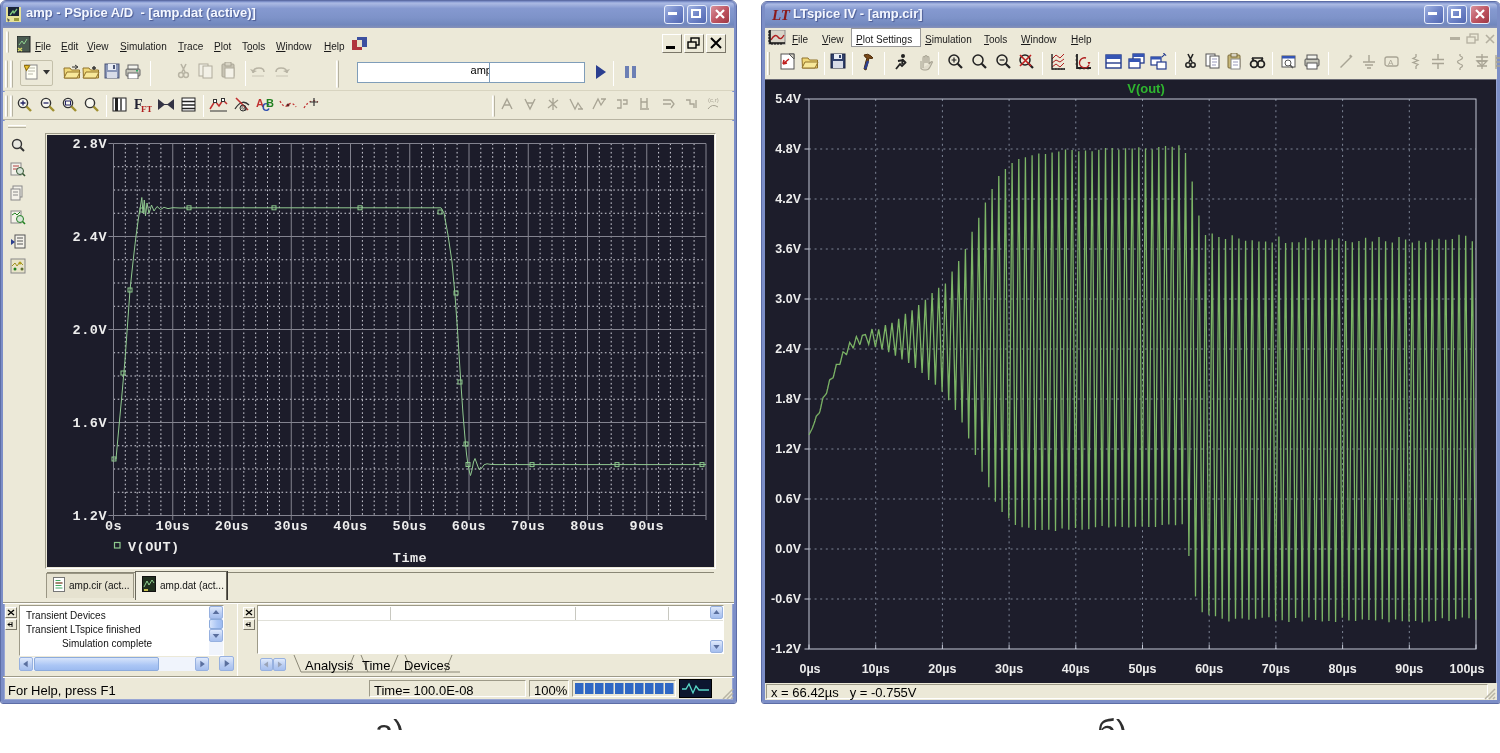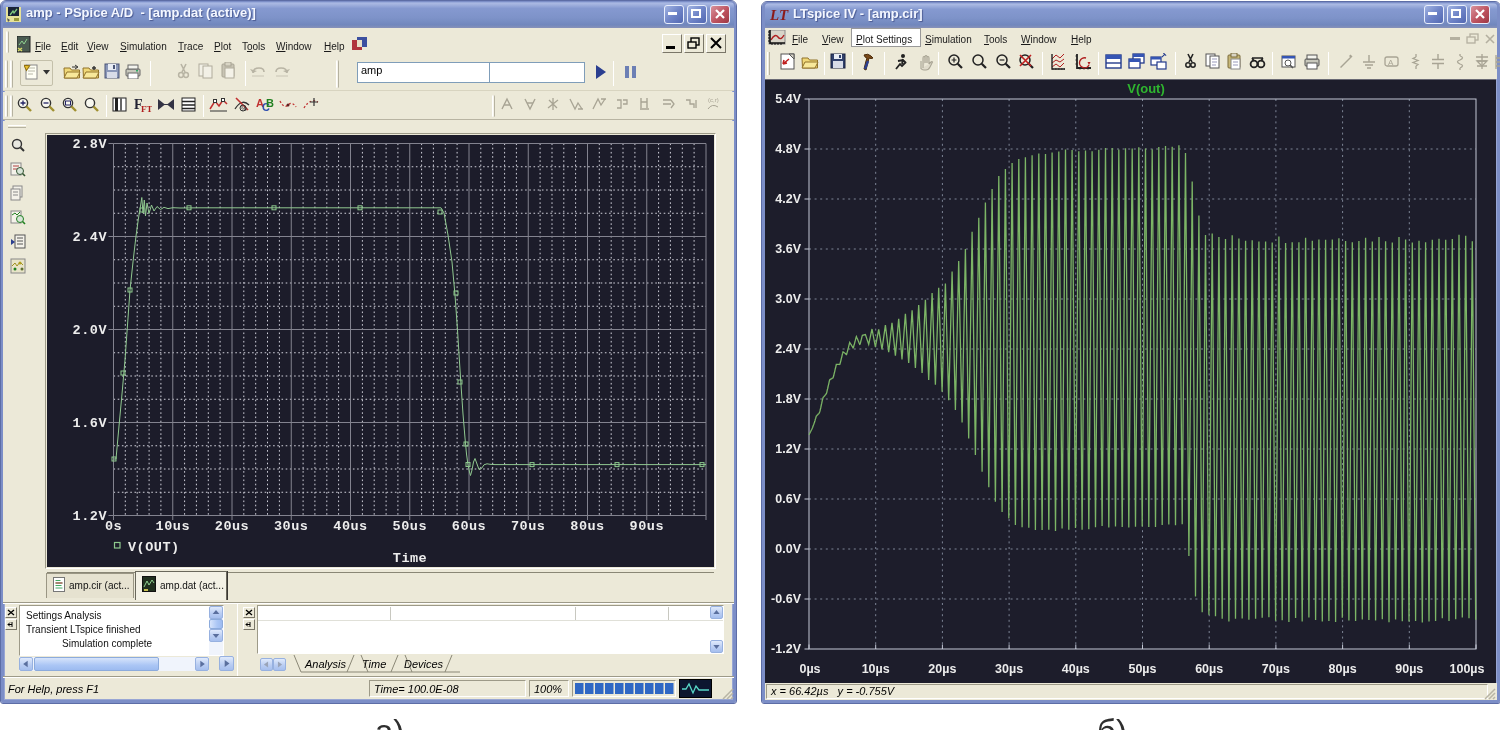--- a/index.html
+++ b/index.html
@@ -1,31 +1,31 @@
 <!DOCTYPE html>
 <html><head><meta charset="utf-8"><style>
 html,body{margin:0;padding:0;background:#fff;}
 *{box-sizing:border-box;}
 body{font-family:"Liberation Sans",sans-serif;-webkit-font-smoothing:antialiased;}
-#page{position:relative;width:1500px;height:730px;background:#fff;overflow:hidden;}
+#page{position:relative;width:1500px;height:730px;background:#fff;overflow:hidden;text-align:right;}
 .abs{position:absolute;}
 .win{position:absolute;background:#ece9d8;border:3px solid #7c8ec7;outline:1px solid #5d6da6;border-radius:5px 5px 2px 2px;box-shadow:0 0 0 1px #98a6d4 inset;}
 .ttext{position:absolute;top:5px;font-size:13px;font-weight:bold;color:#f4f7ff;text-shadow:1px 1px 1px #4a5a92;white-space:pre;}
 .cbtn{position:absolute;width:20px;height:19px;border-radius:3px;border:1px solid #e8eefc;}
 .cmin,.cmax{background:linear-gradient(135deg,#a2b4e2 0%,#7085c8 50%,#5268b2 100%);}
 .cclose{background:linear-gradient(135deg,#d9939c 0%,#bd525f 55%,#9e3844 100%);}
 .cg{position:absolute;color:#fff;font-weight:bold;}
 .menu{position:absolute;background:#ece9d8;}
 .mi{position:absolute;top:0;font-size:10px;color:#1a1a1a;white-space:pre;}
 u{text-decoration:underline;}
 .tf{position:absolute;background:#fff;border:1px solid #7f9db9;font-size:11px;color:#000;padding:1px 3px;}
 .sep{position:absolute;width:1px;background:#c8c4ae;border-right:1px solid #fff;}
 .grip{position:absolute;width:3px;background:#f6f4ec;border-left:1px solid #fff;border-right:1px solid #b6b2a0;border-radius:2px;}
 .mdib{position:absolute;width:20px;height:19px;background:#ece9d8;border:1px solid #fff;border-right-color:#7a7668;border-bottom-color:#7a7668;color:#000;}
-.sb{font-size:11px;color:#000;font-style:italic;}
+.sb{font-size:13px;color:#000;}
 .s10{font-size:10px;color:#111;}
 .sunk{border:1px solid #9d9a88;border-bottom-color:#fff;border-right-color:#fff;}
 .lbl{position:absolute;font-size:33px;color:#2e2e2e;}
 .scb{position:absolute;background:linear-gradient(#e0eafc,#b8ccf2 60%,#a6bfee);border:1px solid #97b1e0;border-radius:2px;}
 .thv{position:absolute;background:linear-gradient(90deg,#d7e4fb,#abc6f5 60%,#9dbbf0);border:1px solid #8cabdc;border-radius:2px;}
 .thh{position:absolute;background:linear-gradient(#d7e4fb,#abc6f5 60%,#9dbbf0);border:1px solid #8cabdc;border-radius:2px;}
 </style></head><body>
 <div id="page">
 
 <div class="win" style="left:1px;top:1px;width:735px;height:702px;"></div>
@@ -431,21 +431,21 @@
 <div class="abs" style="left:3px;top:603px;width:731px;height:1px;background:#fff;"></div>
 <div class="mdib" style="left:5px;top:607px;width:12px;height:11px;"></div>
 <svg style="position:absolute;left:7px;top:609px" width="8" height="7" viewBox="0 0 8 7">
       <path d="M1 1 L7 6 M7 1 L1 6" stroke="#000" stroke-width="1.3"></path>
     </svg>
 <div class="mdib" style="left:5px;top:619px;width:12px;height:11px;"></div>
 <svg style="position:absolute;left:7px;top:621px" width="8" height="7" viewBox="0 0 8 7">
       <path d="M5 1 v5 M5 3.5 L1 3.5 M3 1.5 L1 3.5 L3 5.5" stroke="#000" fill="none"></path>
     </svg>
 <div class="abs sunk" style="left:19px;top:605px;width:205px;height:51px;background:#fff;"></div>
-<div class="abs s10" style="position:absolute;left:26px;top:610px;">Settings Analysis</div>
+<div class="abs s10" style="position:absolute;left:26px;top:610px;">Transient Devices</div>
 <div class="abs s10" style="position:absolute;left:26px;top:624px;">Transient LTspice finished</div>
 <div class="abs s10" style="position:absolute;left:26px;top:638px;margin-left:36px;">Simulation complete</div>
 <div class="abs" style="left:209px;top:606px;width:14px;height:49px;background:#f0f4fc;"></div>
 <div class="scb" style="left:209px;top:606px;width:14px;height:13px;"></div>
     <svg style="position:absolute;left:209px;top:606px" width="14" height="13" viewBox="0 0 14 13">
       <path d="M7.0 3.9 L3.64 8.06 h6.72 z" fill="#5a6f9e"></path>
     </svg>
 <div class="scb" style="left:209px;top:629px;width:14px;height:13px;"></div>
     <svg style="position:absolute;left:209px;top:629px" width="14" height="13" viewBox="0 0 14 13">
       <path d="M7.0 9.1 L3.64 4.94 h6.72 z" fill="#5a6f9e"></path>

